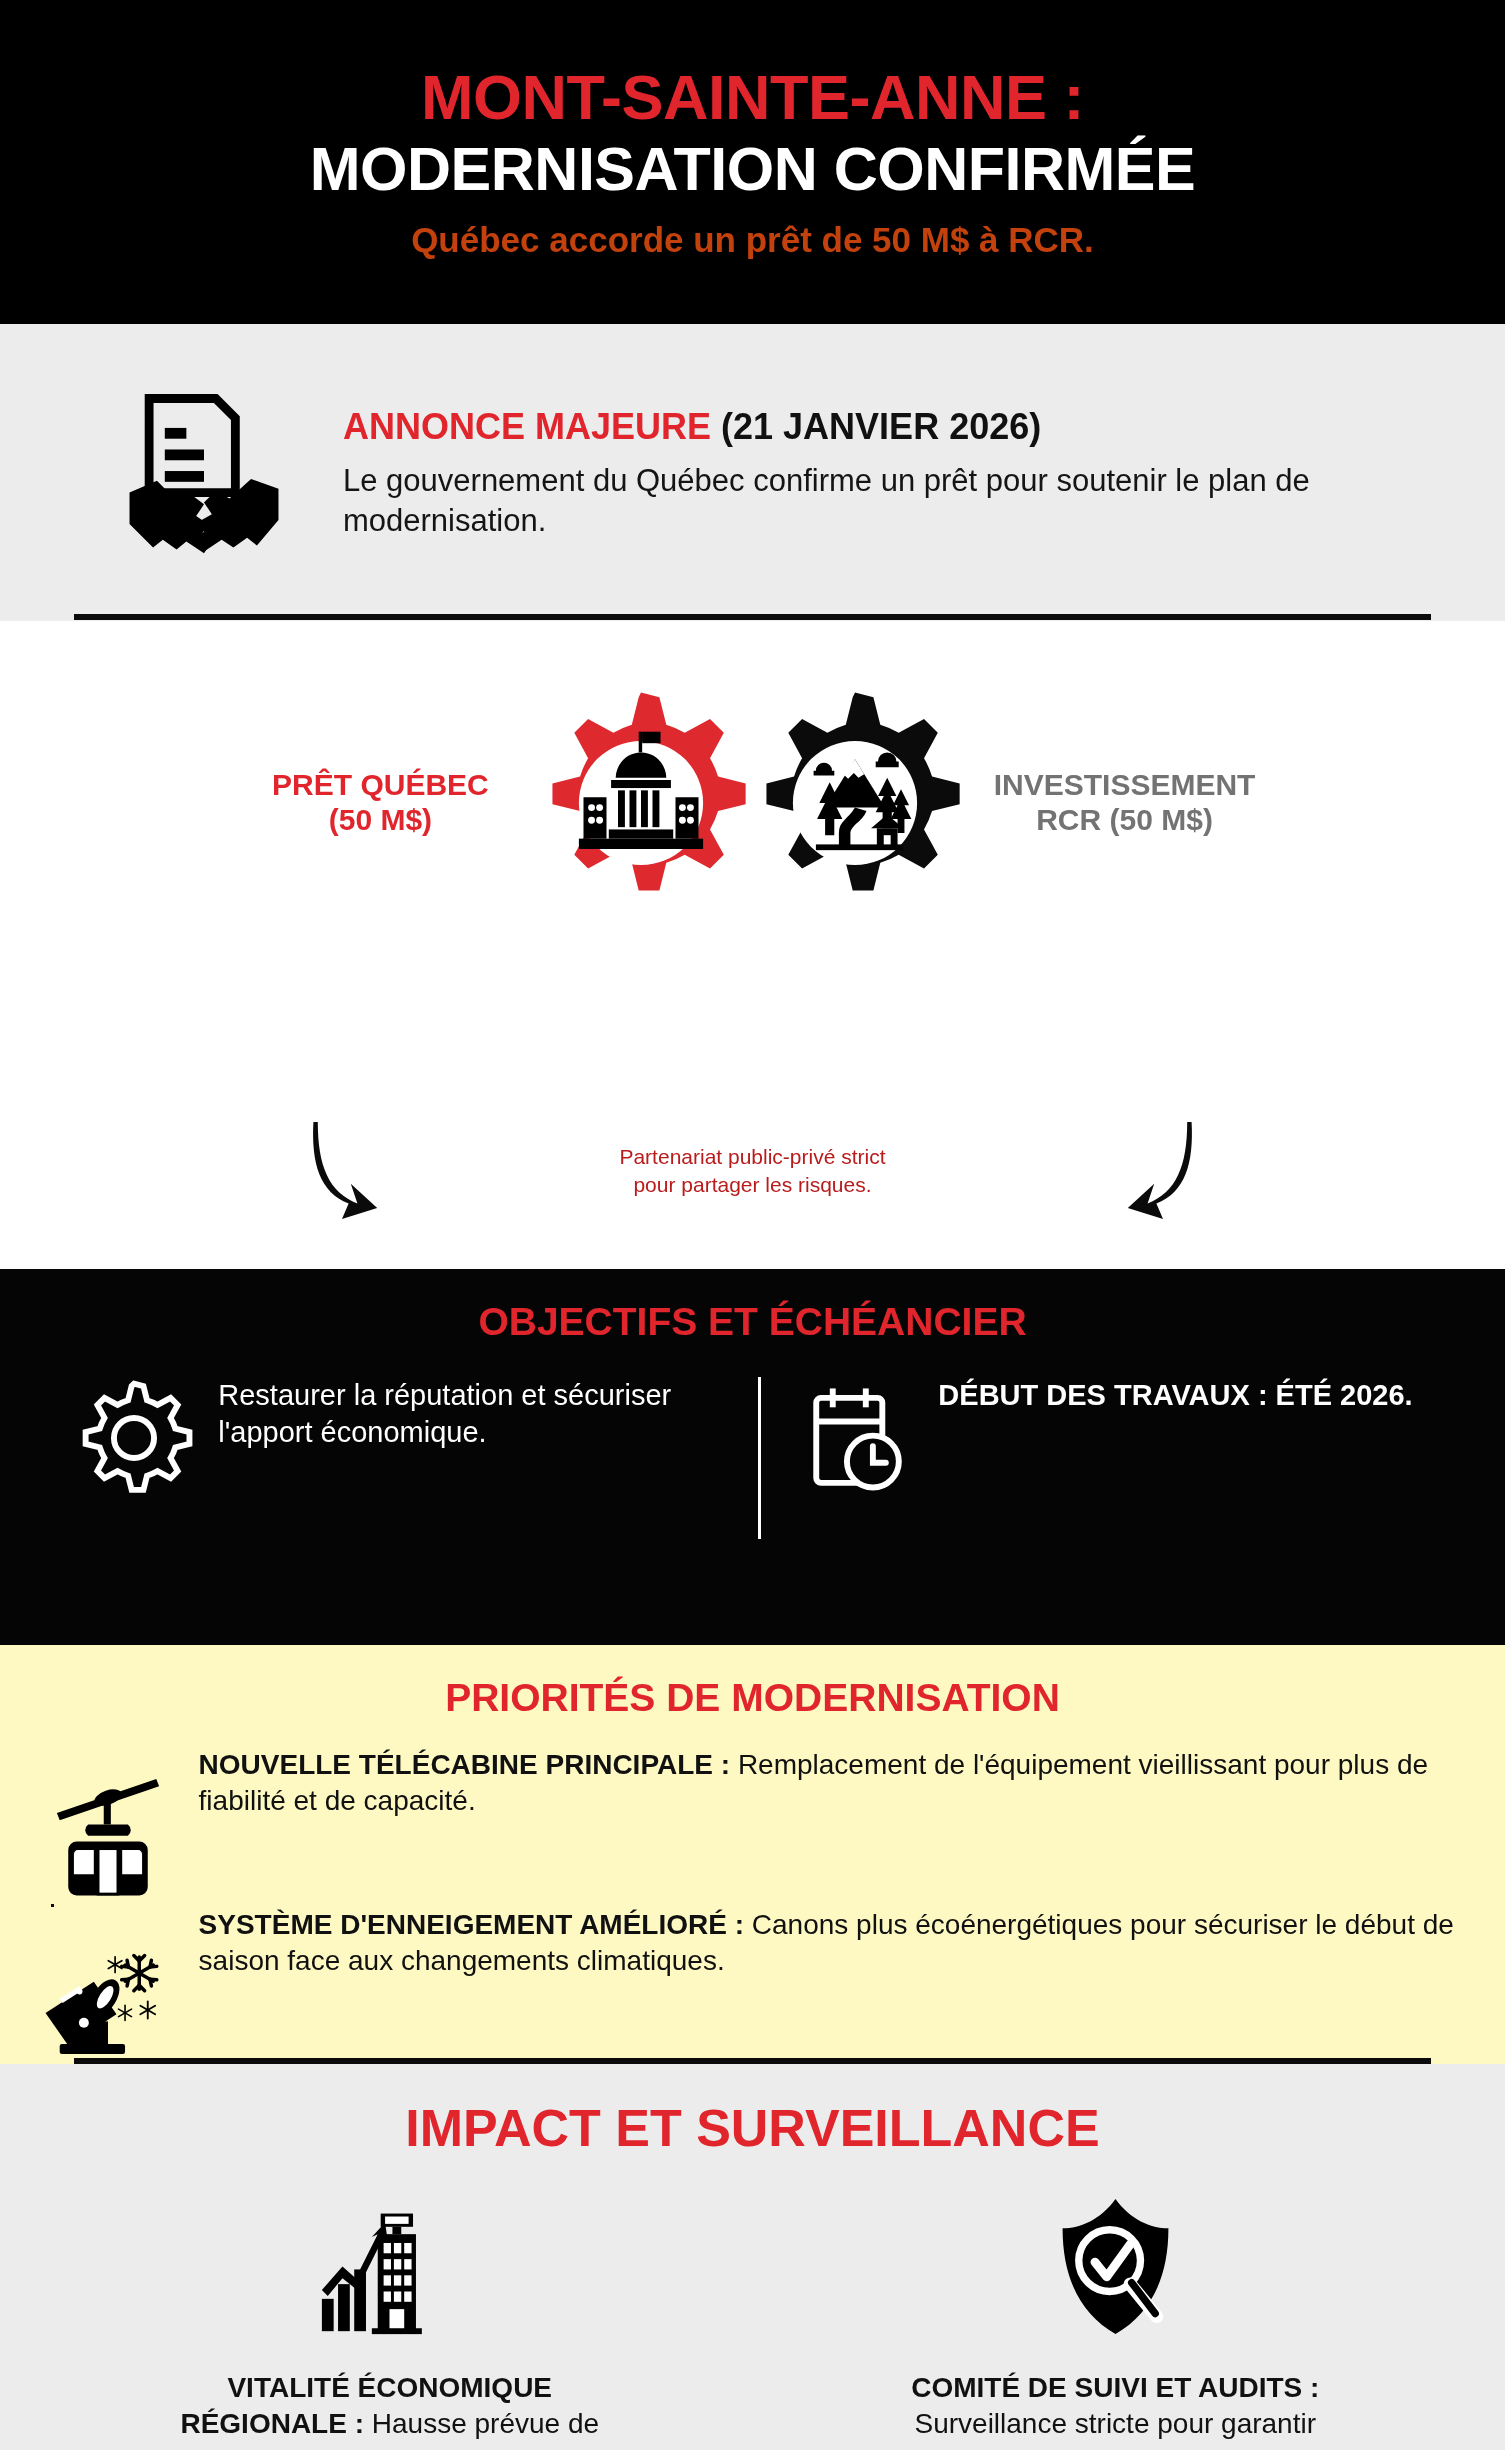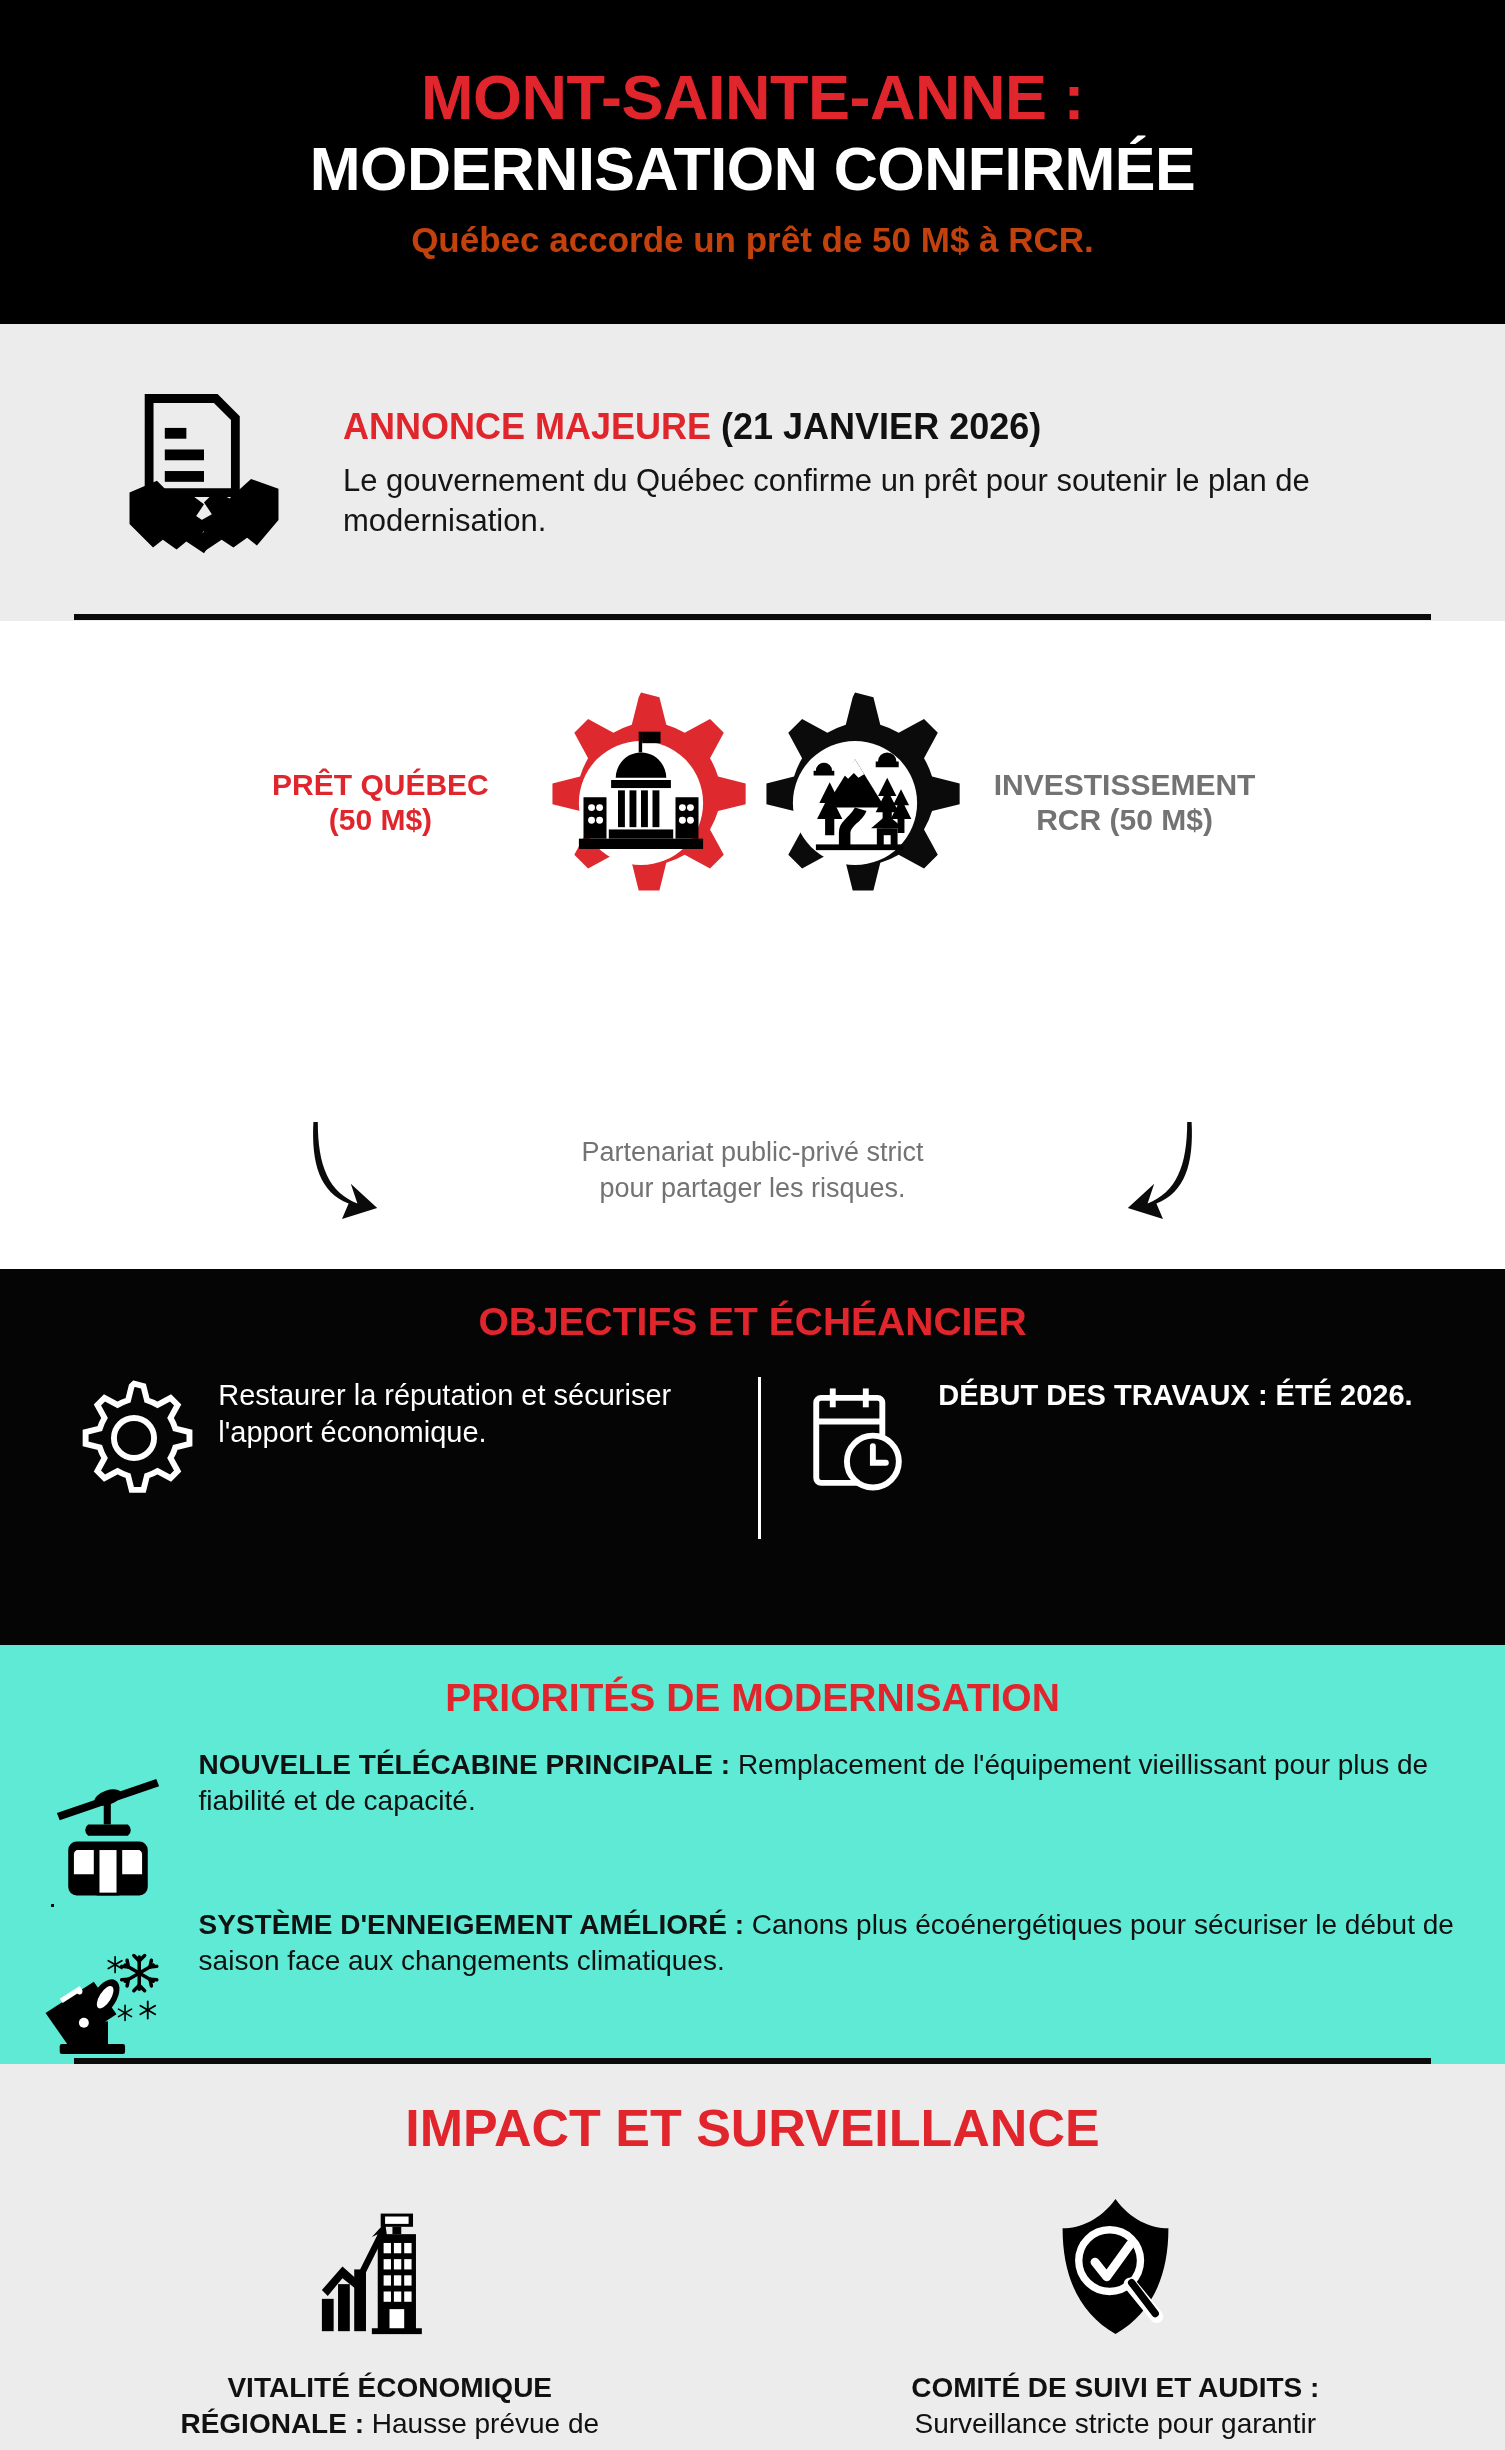--- a/index.html
+++ b/index.html
@@ -119,21 +119,21 @@
   .side-label.right{ color:#737373; margin-left:18px; }
   .gear-pair{ display:flex; align-items:center; }
   .gear-pair svg{ display:block; }
   .partner-zone{
     position:absolute;
     left:0; right:0; bottom:42px;
     display:flex; align-items:center; justify-content:center;
     gap:0;
   }
   .partner-text{
-    font-size:27px; line-height:1.3; text-align:center; color:#737373;
+    font-size:21px; line-height:1.3; text-align:center; color:#b91c1c;
     width:598px;
   }
   .arrow-l, .arrow-r{ width:157px; display:flex; align-items:center; justify-content:center; }
 
   
   .sec-objectifs{
     background:#050505;
     flex:0 0 376px;
     display:flex;
     flex-direction:column;
@@ -153,21 +153,21 @@
     margin-left:14px;
   }
   .obj-col{ flex:1 1 0; display:flex; align-items:flex-start; gap:22.5px; padding:0 11.8px; }
   .obj-col .ic{ flex:0 0 123px; display:flex; justify-content:center; padding-top:2px; }
   .obj-txt{ color:#ffffff; font-size:29px; line-height:1.26; }
   .obj-txt.caps{ font-weight:bold; }
   .obj-divider{ flex:0 0 3.9px; width:3.9px; background:#ffffff; height:162px; margin:0 19.6px; align-self:center; }
 
   
   .sec-priorites{
-    background:#5eead4;
+    background:#fef9c3;
     flex:0 0 406px;
     display:flex;
     flex-direction:column;
     align-items:center;
     padding-top:31px;
     position:relative;
   }
   .pri-title{
     color:#E0262C; font-size:39px; font-weight:bold; text-align:center;
   }

